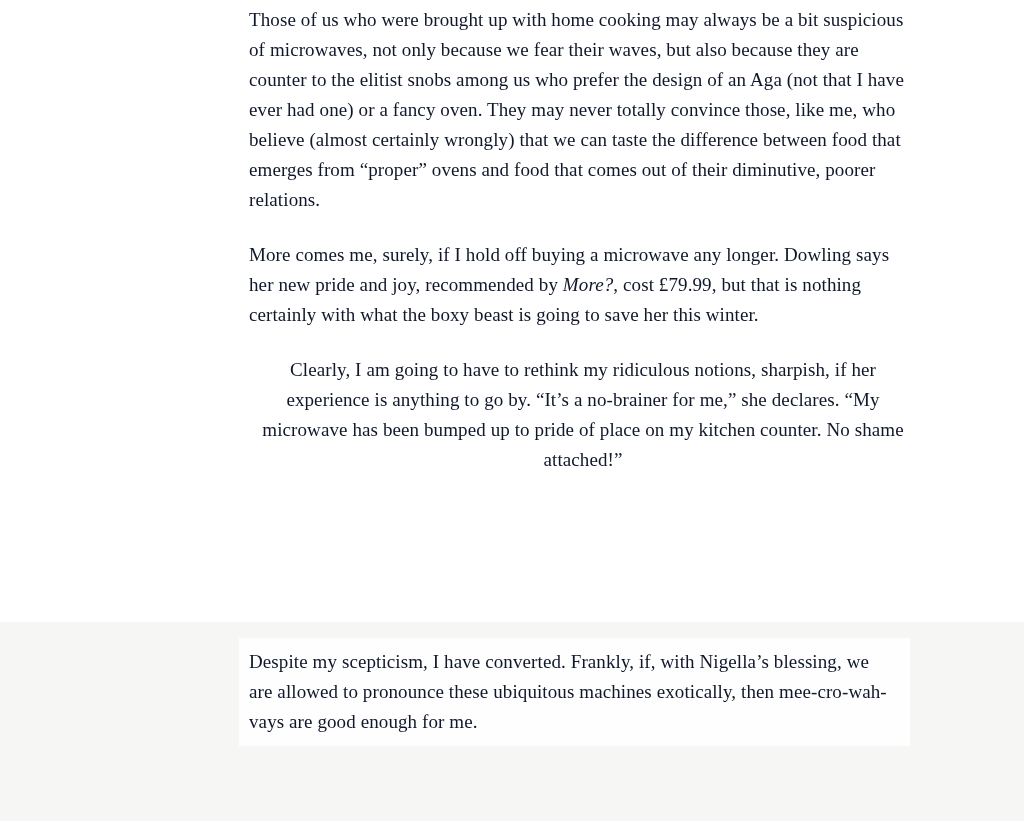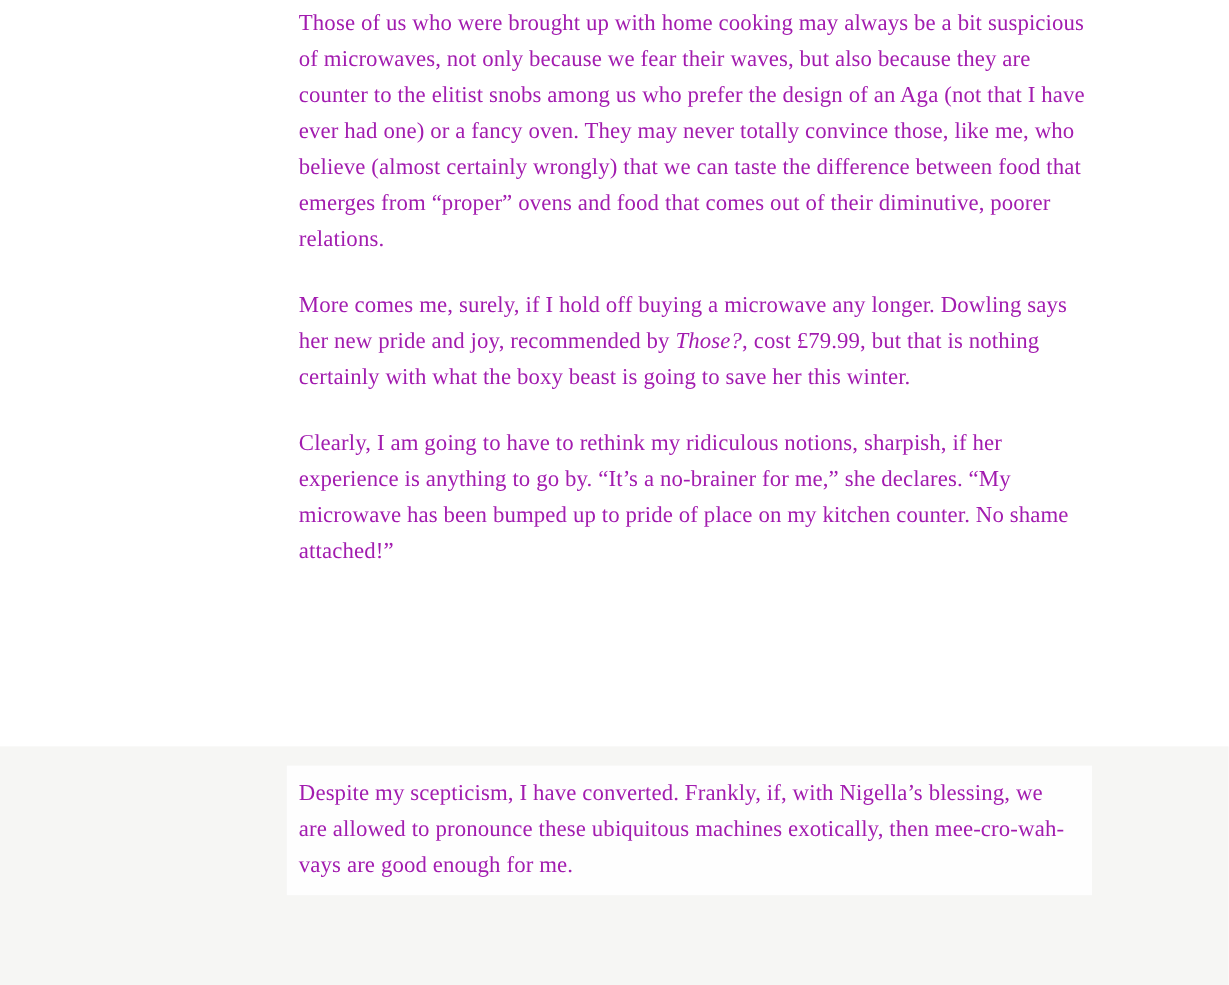--- a/index.html
+++ b/index.html
@@ -18,25 +18,25 @@
   .article-body {
     height: 622px;
     background: #ffffff;
     padding: 5px 0 0 249px;
   }
   .article-body p,
   .highlight-box p {
     width: 668px;
     font-size: 19px;
     line-height: 30px;
-    color: #a21caf;
+    color: #0f172a;
     letter-spacing: 0.1px;
   }
   .article-body p { margin-bottom: 25px; }
-  .article-body p:last-child { margin-bottom: 0; }
+  .article-body p:last-child { margin-bottom: 0; text-align: center; }
   .footer-band {
     height: 199px;
     background: #f6f6f4;
   }
   .highlight-box {
     position: relative;
     top: 16px;
     margin-left: 239px;
     width: 671px;
     background: #fefefe;
@@ -47,21 +47,21 @@
 </style>
 </head>
 <body>
 
 <div class="page">
 
   <div class="article-body">
     <p>Those of us who were brought up with home cooking may always be a bit suspicious of microwaves, not only because we fear their waves, but also because they are counter to the elitist snobs among us who prefer the design of an Aga (not that I have ever had one) or a fancy oven. They may never totally convince those, like me, who believe (almost certainly wrongly) that we can taste the difference between food that emerges from “proper” ovens and food that comes out of their diminutive, poorer relations.</p>
 
 
-    <p><span>More comes me, surely, if I hold off buying a microwave any longer. Dowling says her new pride and joy, recommended by </span><em>Those?</em><span>, cost £79.99, but that is nothing certainly with what the boxy beast is going to save her this winter.</span></p>
+    <p><span>More comes me, surely, if I hold off buying a microwave any longer. Dowling says her new pride and joy, recommended by </span><em>More?</em><span>, cost £79.99, but that is nothing certainly with what the boxy beast is going to save her this winter.</span></p>
 
     <p>Clearly, I am going to have to rethink my ridiculous notions, sharpish, if her experience is anything to go by. “It’s a no-brainer for me,” she declares. “My microwave has been bumped up to pride of place on my kitchen counter. No shame attached!”</p>
   </div>
 
   <div class="footer-band">
     <div class="highlight-box">
       <p>Despite my scepticism, I have converted. Frankly, if, with Nigella’s blessing, we are allowed to pronounce these ubiquitous machines exotically, then mee-cro-wah-vays are good enough for me.</p>
     </div>
   </div>
 

